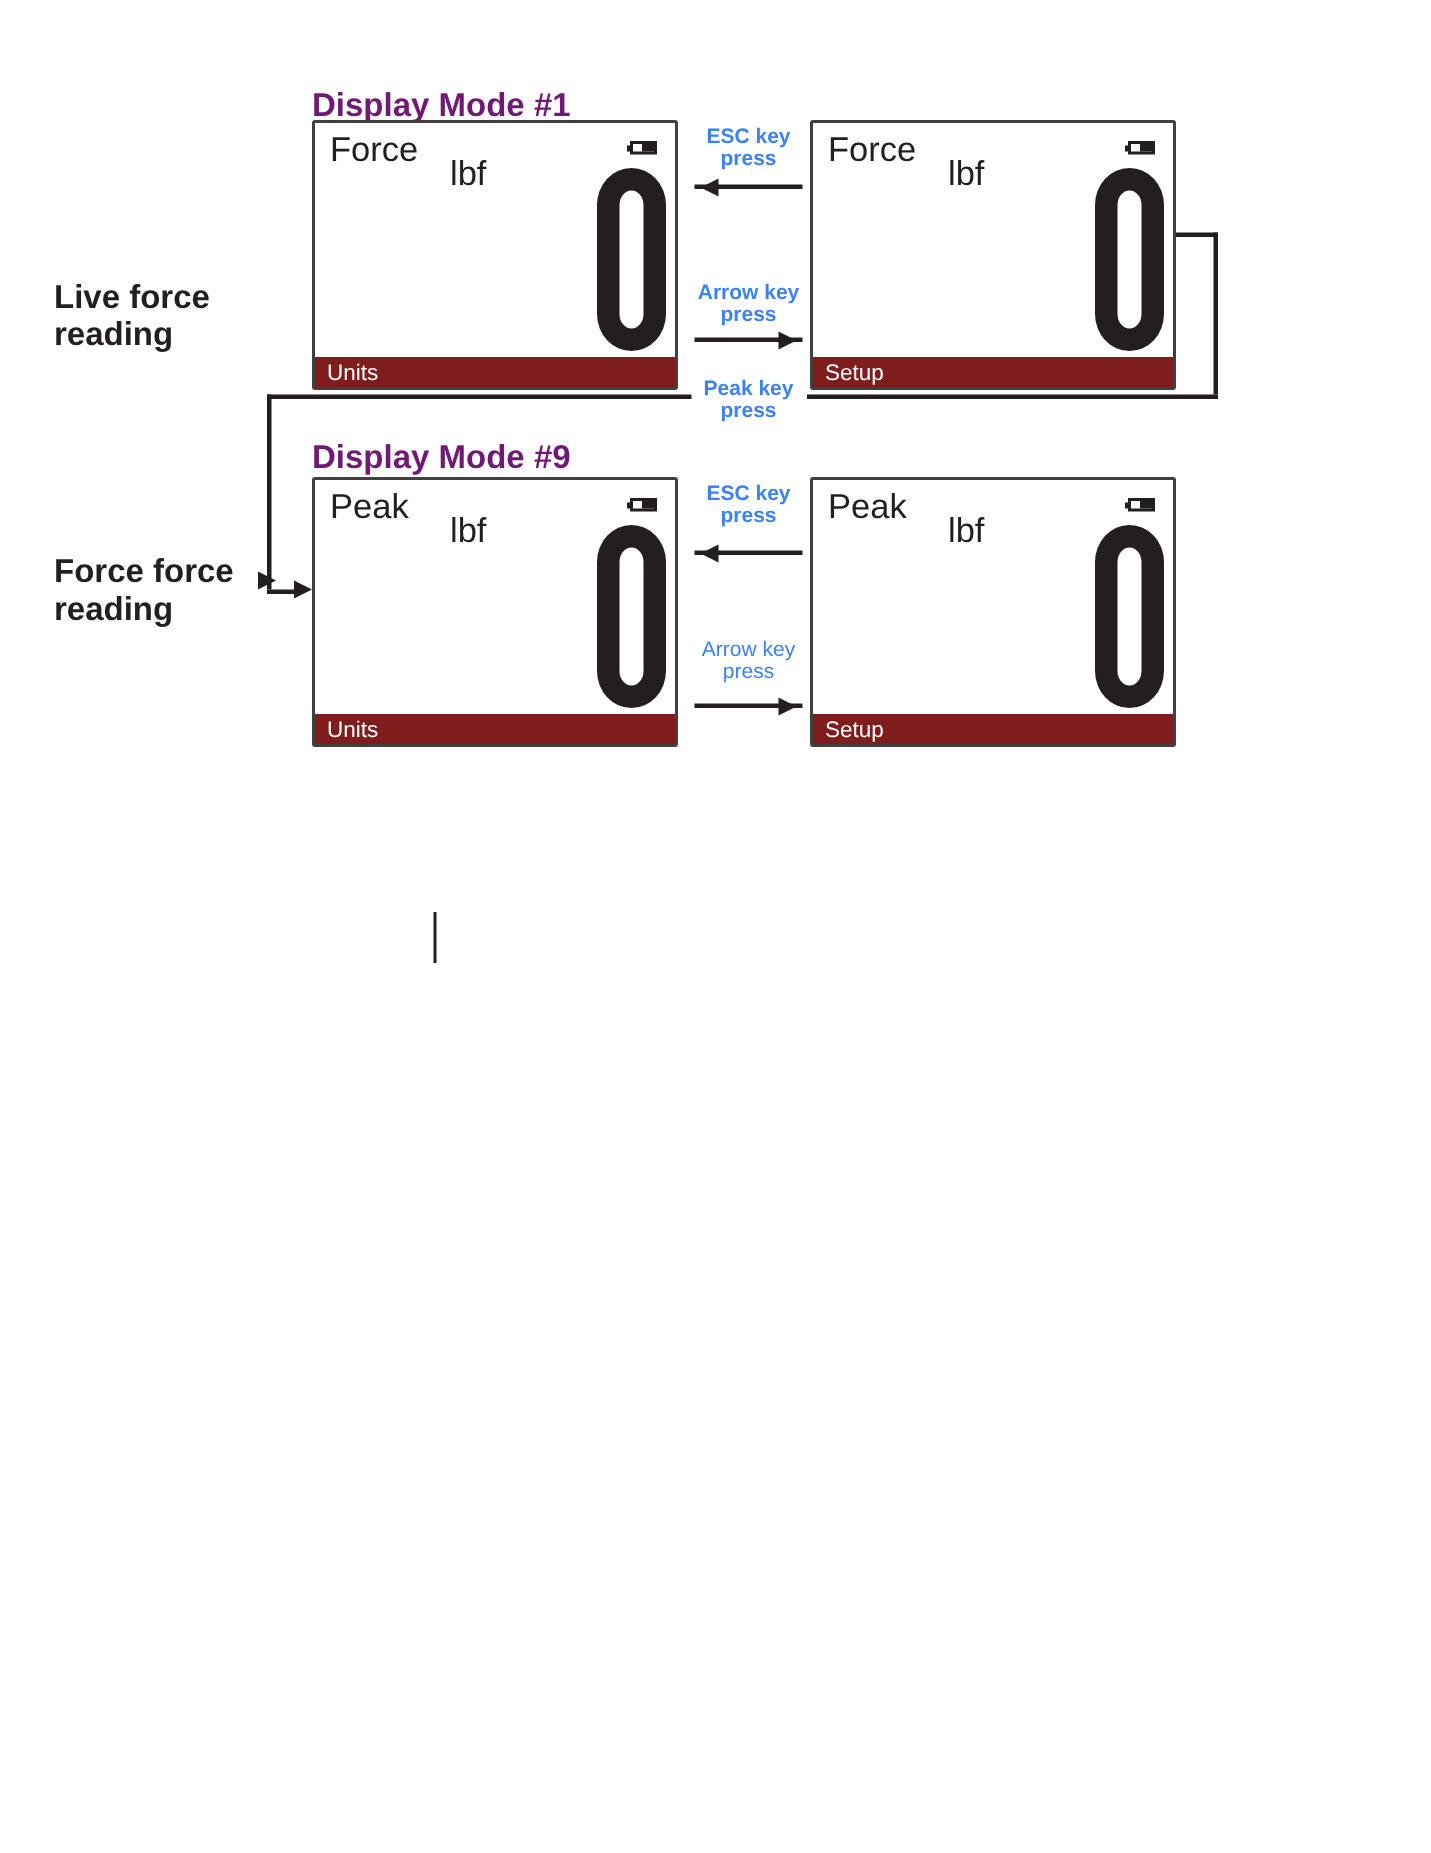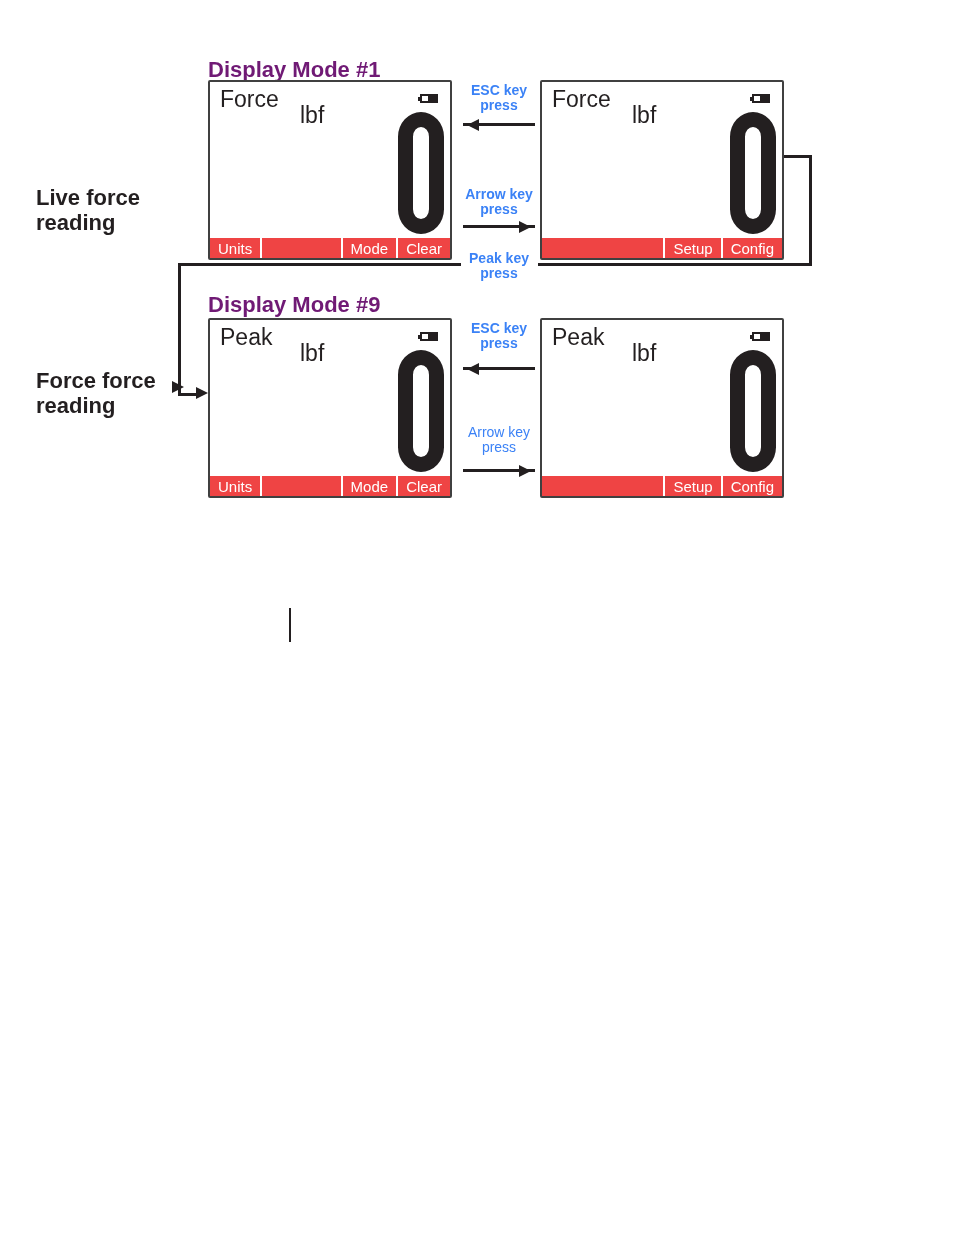--- a/index.html
+++ b/index.html
@@ -42,22 +42,22 @@
   .panel .big-zero{
     position:absolute; right:6px; top:30px; bottom:24px; width:46px;
   }
   .panel .big-zero .o{
     position:absolute; inset:0;
     border:15px solid #231f20; border-radius:28px/30px;
   }
 
   .panel .softbar{
     position:absolute; left:0; right:0; bottom:0; height:20px;
-    background:#ef4444; color:#fff; font-size:15px;
-    display:flex; align-items:flex-start;
+    background:#7f1d1d; color:#fff; font-size:15px;
+    display:flex; align-items:flex-start;flex-direction:column;
   }
   .softbar .slot{
     flex:0 0 auto; padding:0 8px; height:100%;
     display:flex; align-items:center; position:relative;
   }
   .softbar .sep{
     width:2px; height:100%; background:#fff;
   }
   .softbar .gap{ flex:1 1 auto; }
   .mid-label { font-size:14px; line-height:1.05; text-align:center; color:#3b82f6; }

